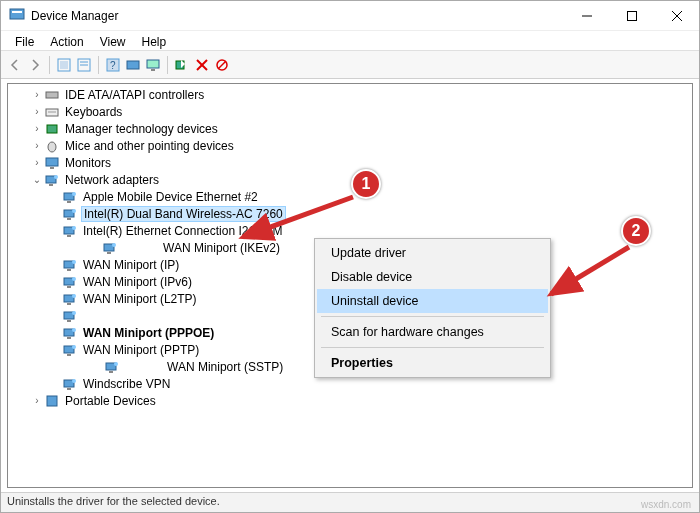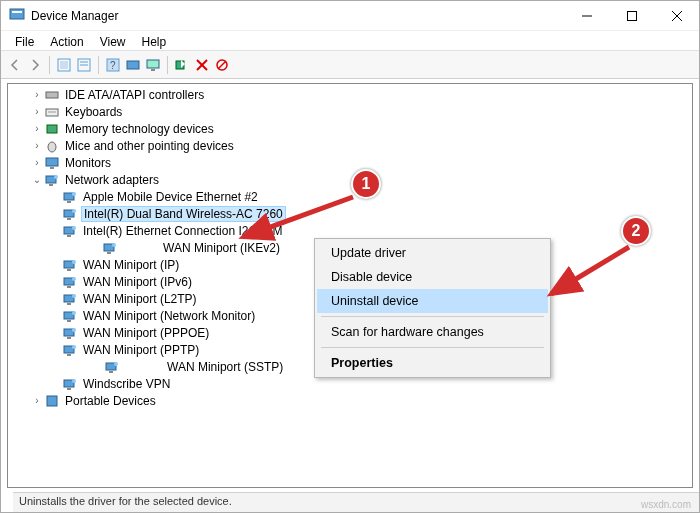--- a/index.html
+++ b/index.html
@@ -60,21 +60,21 @@
   align-items: center;
   height: 17px;
   white-space: nowrap;
 }
 .treerow .arrow { width: 14px; text-align: center; color: #666; font-size: 10px; }
 .treerow .icn { width: 16px; height: 16px; margin-right: 3px; display: inline-flex; align-items: center; justify-content: center; }
 .treerow.sel > .label { background: #cce8ff; border: 1px solid #99d1ff; padding: 0 2px; }
 .treerow .label { padding: 0 2px; }
 .statusbar {
   position: absolute;
-  left: 12px; right: 0; bottom: 0;
+  left: 0; right: 0; bottom: 0;
   height: 20px;
   border-top: 1px solid #d0d0d0;
   padding: 2px 6px;
   font-size: 11px;
   color: #333;
   background: #f3f3f3;
 }
 .watermark {
   position: absolute;
   right: 8px;
@@ -234,21 +234,21 @@
       </span>
       <span class="label">Keyboards</span>
     </div>
     <div class="treerow" style="padding-left: 22px;">
       <span class="arrow">›</span>
       <span class="icn">
         <svg width="14" height="14">
           <rect x="2" y="3" width="10" height="8" fill="#4a7" stroke="#060"></rect>
         </svg>
       </span>
-      <span class="label">Memory technology devices</span>
+      <span class="label">Manager technology devices</span>
     </div>
     <div class="treerow" style="padding-left: 22px;">
       <span class="arrow">›</span>
       <span class="icn">
         <svg width="14" height="14">
           <ellipse cx="7" cy="8" rx="4" ry="5" fill="#ddd" stroke="#666"></ellipse>
         </svg>
       </span>
       <span class="label">Mice and other pointing devices</span>
     </div>
@@ -352,23 +352,22 @@
     </div>
     <div class="treerow" style="padding-left: 40px;">
       <span class="arrow"></span>
       <span class="icn">
         <svg width="14" height="14">
           <rect x="1" y="3" width="10" height="7" fill="#5aa0d8" stroke="#2a6090"></rect>
           <rect x="4" y="11" width="4" height="2" fill="#888"></rect>
           <circle cx="11" cy="4" r="2" fill="#8cf"></circle>
         </svg>
       </span>
-      <span class="label">WAN Miniport (Network Monitor)</span>
-    </div>
-    <div class="treerow" style="padding-left: 40px;">
+    </div>
+    <div class="treerow" style="padding-left: 40px; font-weight: bold;">
       <span class="arrow"></span>
       <span class="icn">
         <svg width="14" height="14">
           <rect x="1" y="3" width="10" height="7" fill="#5aa0d8" stroke="#2a6090"></rect>
           <rect x="4" y="11" width="4" height="2" fill="#888"></rect>
           <circle cx="11" cy="4" r="2" fill="#8cf"></circle>
         </svg>
       </span>
       <span class="label">WAN Miniport (PPPOE)</span>
     </div>

